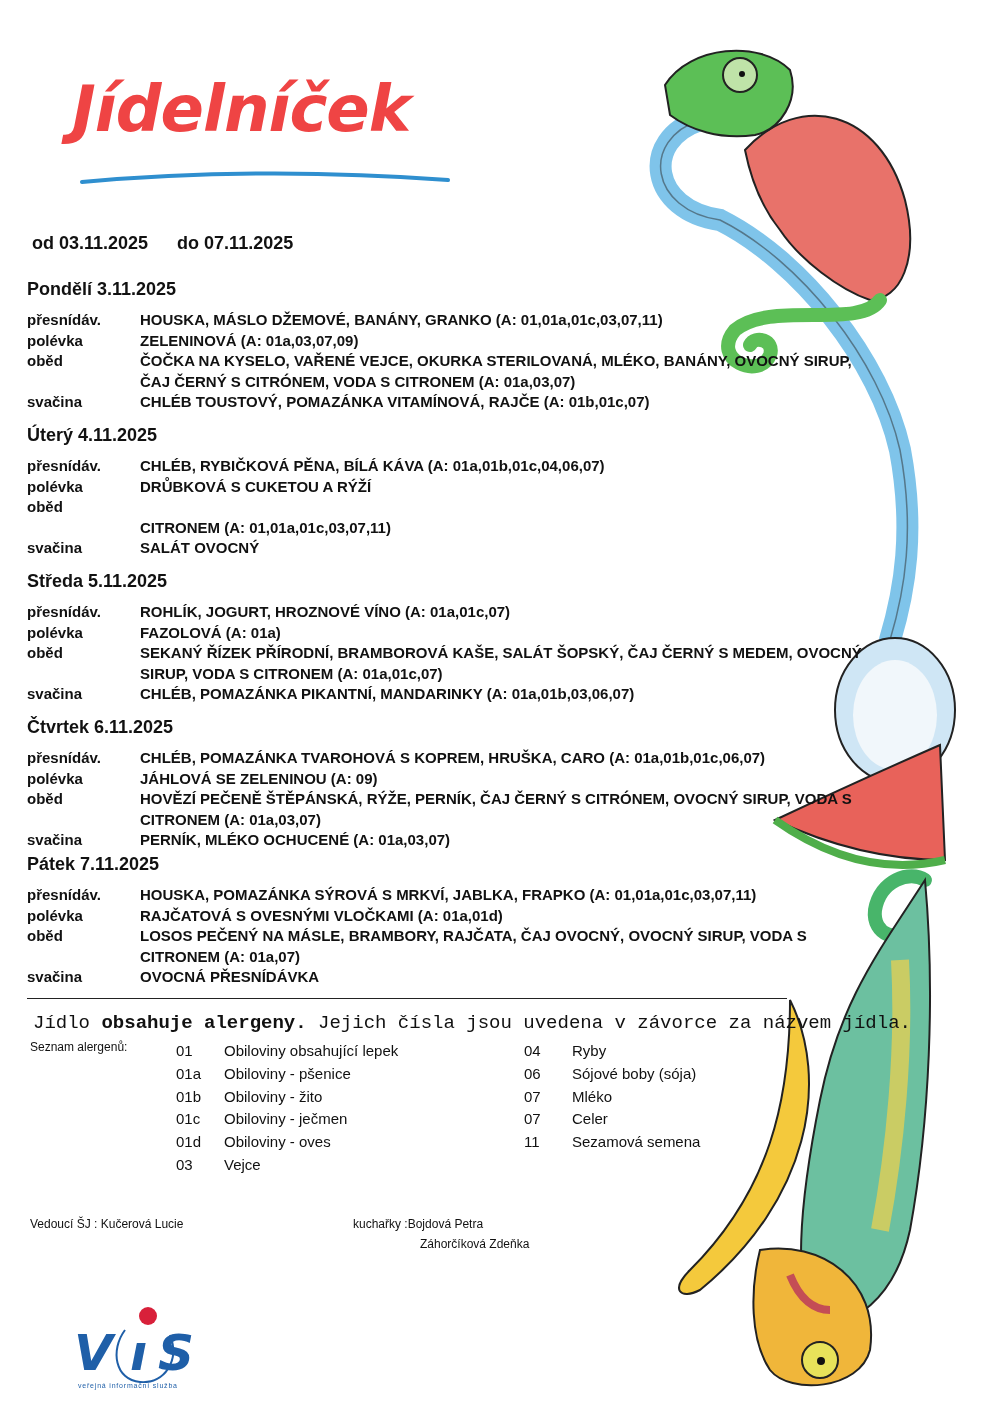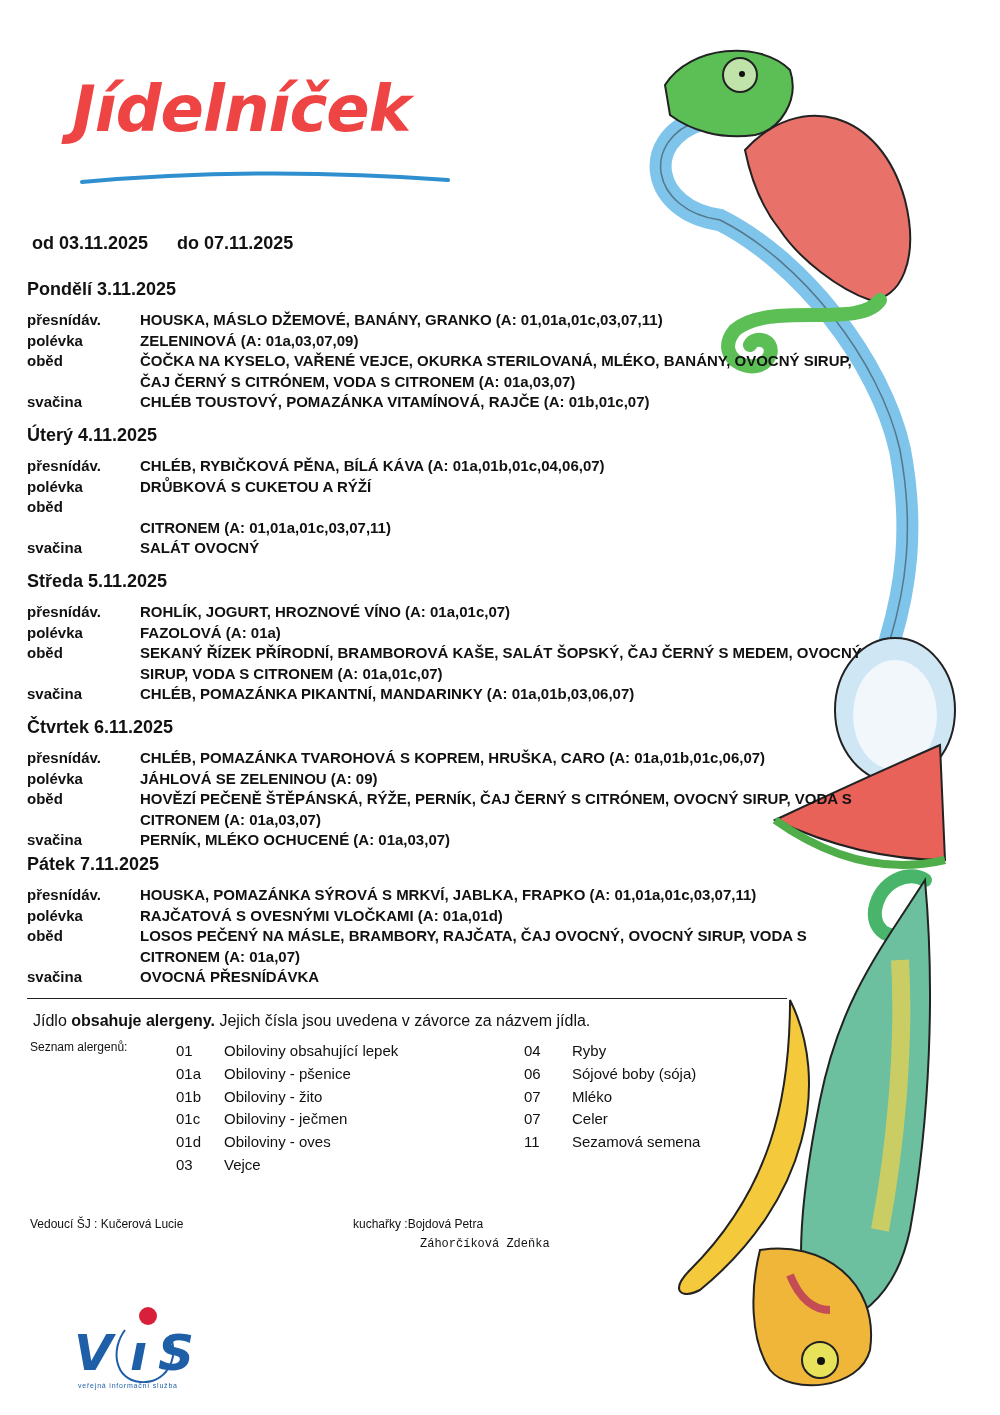--- a/index.html
+++ b/index.html
@@ -16,34 +16,34 @@
     .range span { margin-right: 24px; }
 
     .day { position: absolute; left: 27px; }
     .day-title { font-size: 18px; font-weight: bold; margin-bottom: 10px; }
     .row { display: flex; font-size: 15px; font-weight: bold; line-height: 20.5px; }
     .row .lbl { width: 113px; flex: none; }
     .row .val { width: 800px; }
 
     .divider { position: absolute; left: 27px; top: 998px; width: 760px; height: 0; border-top: 1.5px solid #222; }
 
-    .allergen-note { position: absolute; left: 33px; top: 1012px; font-size: 16px; }
+    .allergen-note { position: absolute; left: 33px; top: 1012px; font-size: 19px; font-family: Liberation Mono, monospace; }
     .allergen-note b { font-weight: bold; }
 
     .allergen-title { position: absolute; left: 30px; top: 1040px; font-size: 12px; }
     .allergen-col { position: absolute; top: 1040px; font-size: 15px; }
     .allergen-col .a-row { display: flex; line-height: 22.8px; }
     .allergen-col .code { width: 48px; }
     .col1 { left: 176px; }
     .col2 { left: 524px; }
 
     .staff { position: absolute; font-size: 12px; }
     .staff-lead { left: 30px; top: 1217px; }
     .staff-cooks { left: 353px; top: 1217px; }
-    .staff-cooks2 { left: 420px; top: 1237px; font-family: Liberation Mono, monospace; }
+    .staff-cooks2 { left: 420px; top: 1237px; }
 
     .logo { position: absolute; left: 70px; top: 1300px; width: 150px; height: 95px; }
     .logo-text { position: absolute; left: 78px; top: 1382px; font-size: 7px; color: #1f5fa8; letter-spacing: 0.8px; }
   </style>
 </head>
 <body>
 
 <svg class="illus" viewBox="0 0 1000 1415">
 
   <path d="M700 120 C 640 140, 650 210, 720 220 C 800 260, 880 360, 900 450 C 915 530, 905 590, 890 640" fill="none" stroke="#7fc4ea" stroke-width="22" stroke-linecap="round"></path>

